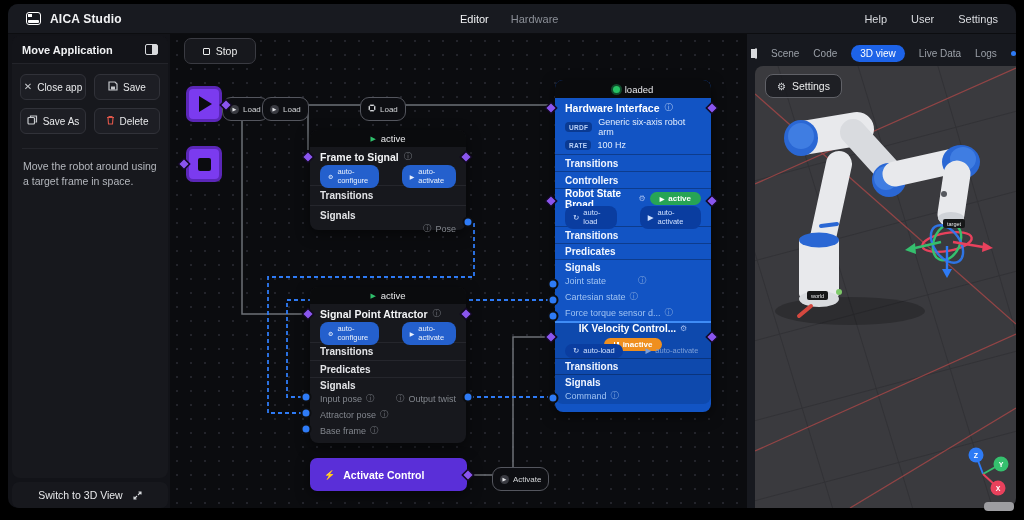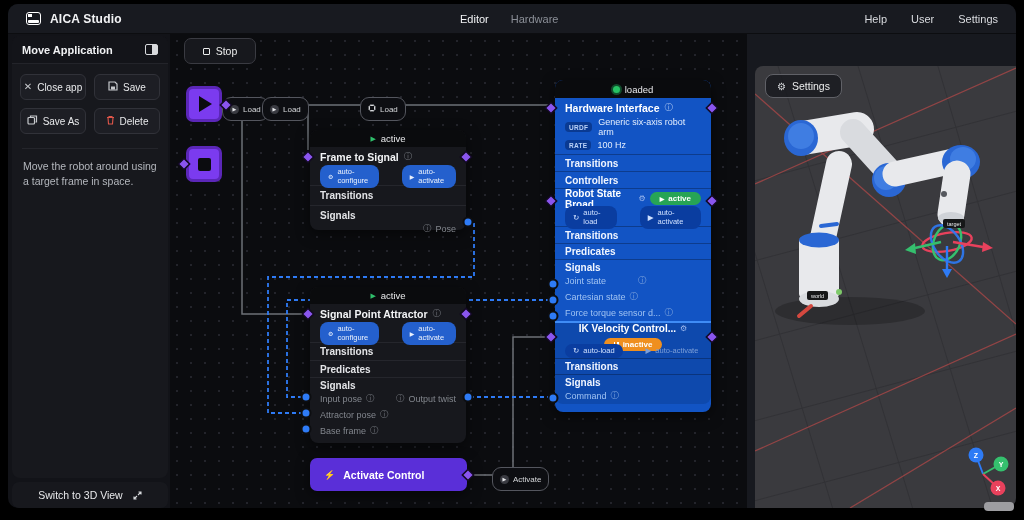--- a/index.html
+++ b/index.html
@@ -415,20 +415,31 @@
         <rect x="547" y="197" width="8" height="8" transform="rotate(45 551 201)"></rect>
         <rect x="708" y="197" width="8" height="8" transform="rotate(45 712 201)"></rect>
         <rect x="547" y="333" width="8" height="8" transform="rotate(45 551 337)"></rect>
         <rect x="708" y="333" width="8" height="8" transform="rotate(45 712 337)"></rect>
         <rect x="464" y="471" width="8" height="8" transform="rotate(45 468 475)"></rect>
       </g>
     </svg>
   </div>
 
   <div class="rpanel">
+    <div class="rtabs">
+      <span class="panel-icon" style="border-color:#d8dadd"></span>
+      <span class="rtab">Scene</span>
+      <span class="rtab">Code</span>
+      <span class="rtab active">3D view</span>
+      <span class="rtab">Live Data</span>
+      <span class="rtab">Logs</span>
+      <span class="rtab">
+          <span class="blue-dot"></span>
+        </span>
+    </div>
 
     <div class="viewport">
       <div class="settings-btn">
         <span class="gear">⚙</span>
         <span>Settings</span>
       </div>
 
       <svg width="261" height="442" viewBox="0 0 261 442">
 
         <g stroke="#323236" stroke-width="1">

